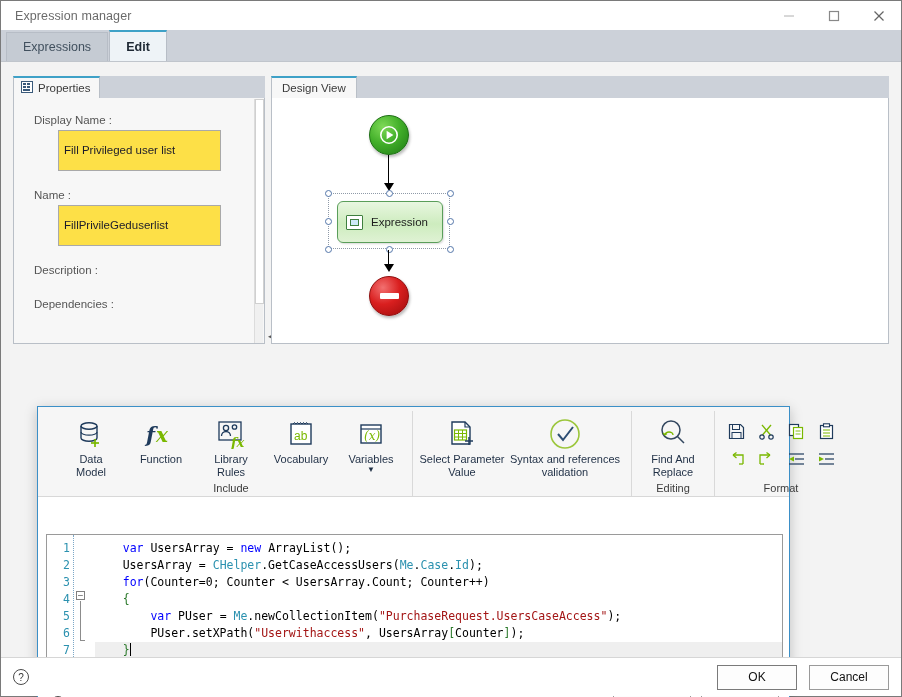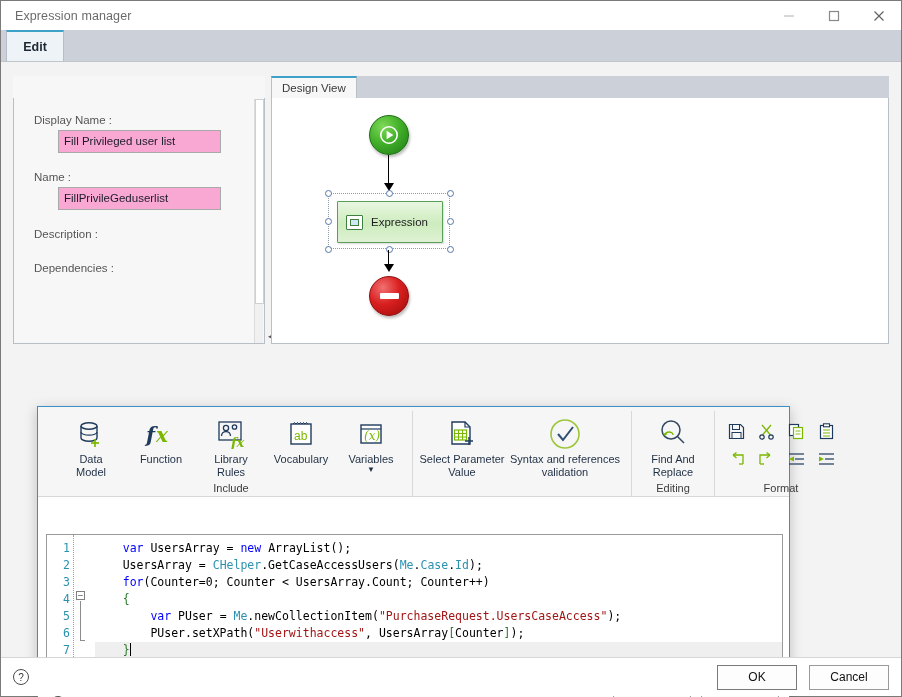--- a/index.html
+++ b/index.html
@@ -105,25 +105,25 @@
     border-top: none;
     overflow: hidden;
   }
   .field-label {
     font-size: 11.5px; color: #555;
     margin: 0 0 4px 20px;
   }
   .field-box {
     margin-left: 44px;
     width: 163px;
-    background: #f9a8d4;
+    background: #fde047;
     border: 1px solid #a9a9a9;
     font-size: 11.5px;
     color: #1b1b2a;
-    padding: 3px 5px;
+    padding: 12px 5px;
     line-height: 15px;
   }
   .field-box.multiline { height: 55px; }
   .gap-a { height: 16px; }
   .gap-b { height: 18px; }
   .dep-label {
     font-size: 11.5px; color: #555;
     margin: 0 0 0 20px;
   }
   .panel-scroll {
@@ -194,21 +194,21 @@
   .sel-wrap {
     position: absolute; left: 56px; top: 95px;
     width: 122px; height: 56px;
     border: 1px dotted #8f9aa8;
     background: rgba(255,255,255,0);
   }
   .node-expr {
     position: absolute; left: 8px; top: 7px;
     width: 106px; height: 42px;
     border: 1px solid #5a9e5a;
-    border-radius: 1px;
+    border-radius: 6px;
     background: linear-gradient(#e8f7e0, #cdecbe 55%, #dff2d4);
     display: flex; align-items: center;
     box-shadow: 1px 1px 2px rgba(0,0,0,.15);
   }
   .node-expr .ico {
     margin-left: 8px; width: 17px; height: 15px;
     border: 1.4px solid #3f7f3f; border-radius: 1px;
     display: flex; align-items: center; justify-content: center;
     background: #fff;
   }
@@ -415,27 +415,43 @@
       <div class="win-btn">
         <svg width="12" height="12" viewBox="0 0 12 12">
             <line x1="1.5" y1="1.5" x2="10.5" y2="10.5" stroke="#666" stroke-width="1.2"></line>
             <line x1="10.5" y1="1.5" x2="1.5" y2="10.5" stroke="#666" stroke-width="1.2"></line>
           </svg>
       </div>
     </div>
   </div>
 
   <div class="tabstrip">
+    <div class="tab">Expressions</div>
     <div class="tab active">Edit</div>
     <div class="tabstrip-filler"></div>
   </div>
 
   <div class="page">
 
     <div class="props-panel">
+      <div class="panel-tabrow">
+        <div class="panel-tab">
+          <span>
+            <svg width="12" height="12" viewBox="0 0 12 12">
+              <rect x="0.5" y="0.5" width="11" height="11" fill="#fff" stroke="#3a5a7a" stroke-width="1"></rect>
+              <rect x="2" y="2" width="3" height="2" fill="#3a5a7a"></rect>
+              <rect x="6" y="2" width="3" height="2" fill="#3a5a7a"></rect>
+              <rect x="2" y="5" width="3" height="2" fill="#3a5a7a"></rect>
+              <rect x="6" y="5" width="3" height="2" fill="#3a5a7a"></rect>
+              <rect x="2" y="8" width="7" height="2" fill="#3a5a7a"></rect>
+            </svg>
+          </span>
+          <span>Properties</span>
+        </div>
+      </div>
       <div class="panel-body">
         <div class="gap-a"></div>
         <div class="field-label">Display Name :</div>
         <div class="field-box">Fill Privileged user list</div>
         <div class="gap-b"></div>
         <div class="field-label">Name :</div>
         <div class="field-box">FillPrivileGeduserlist</div>
         <div class="gap-b"></div>
         <div class="field-label">Description :</div>
         <div class="gap-b"></div>

